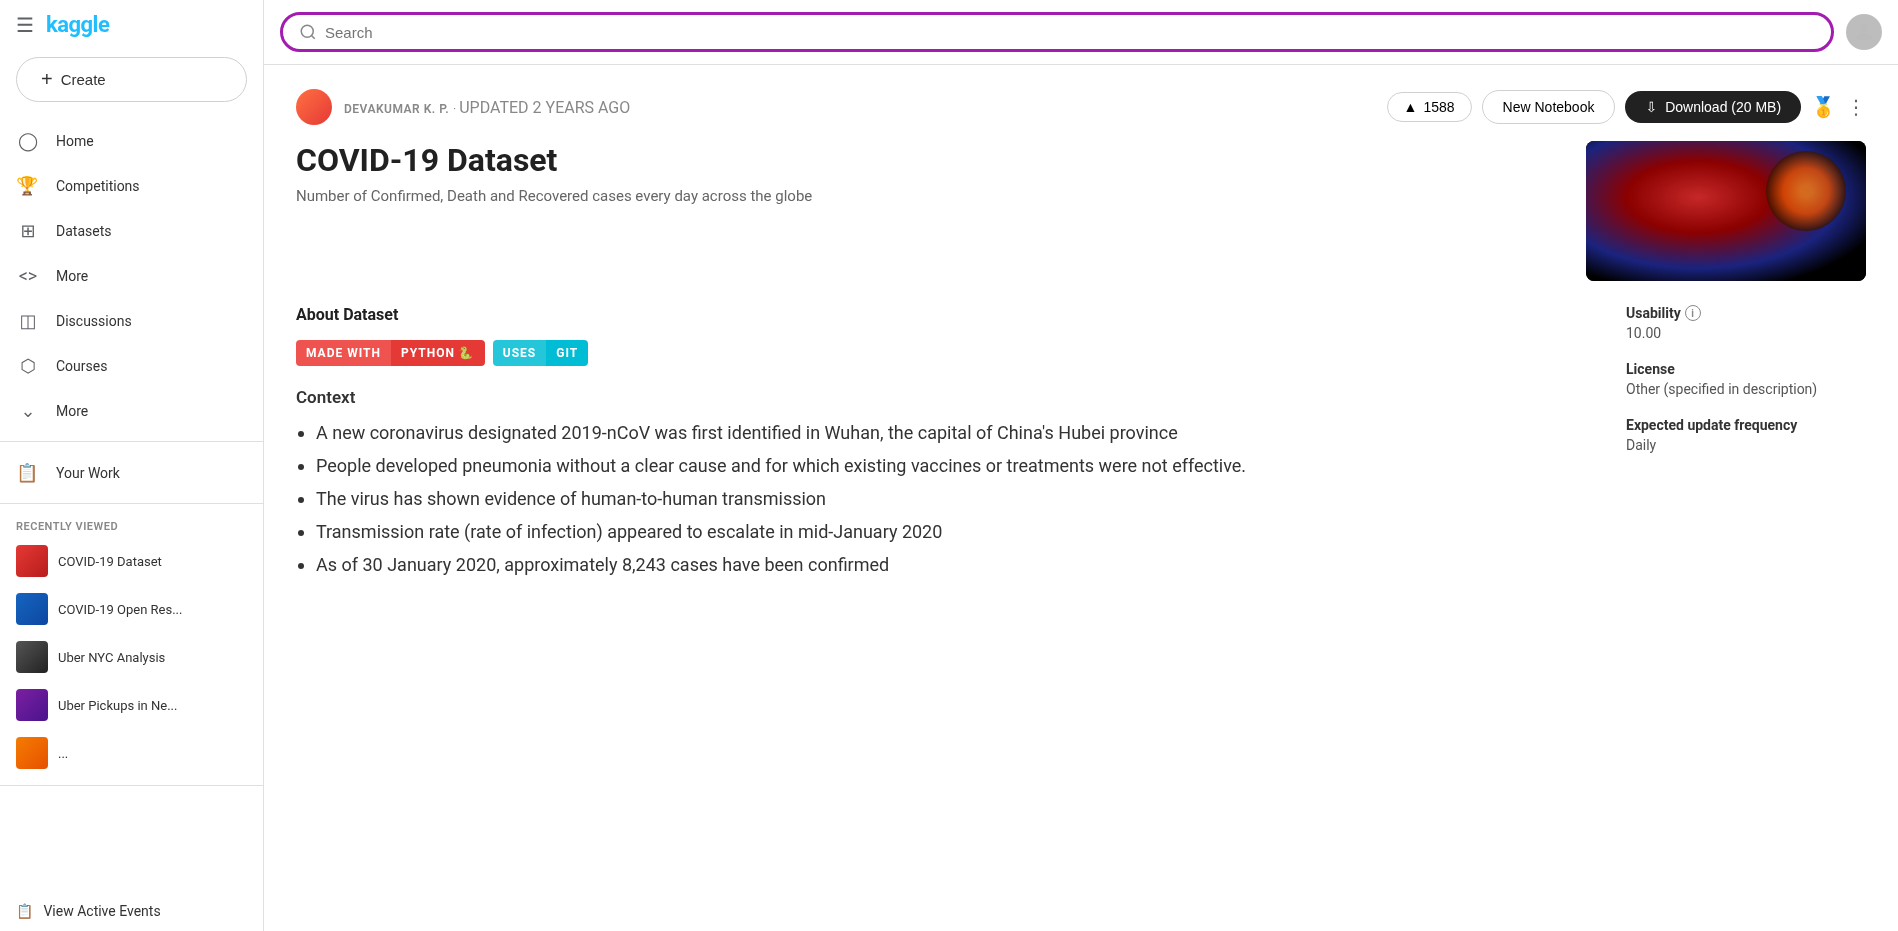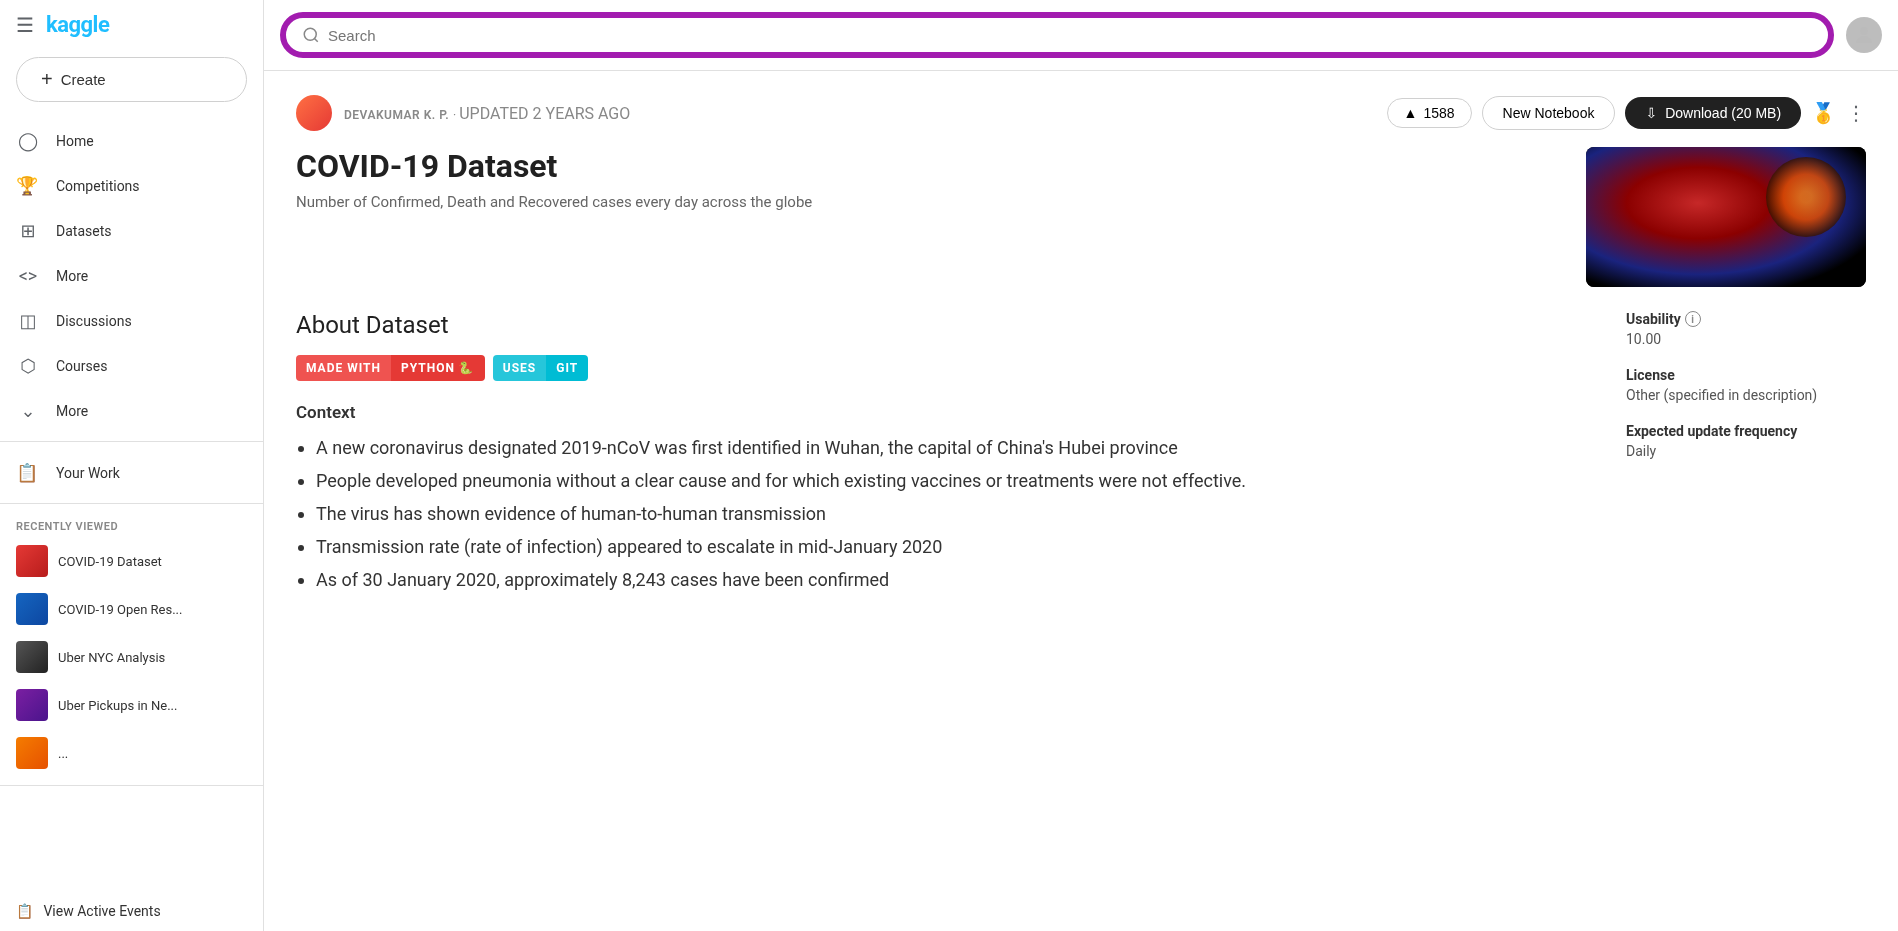--- a/index.html
+++ b/index.html
@@ -115,21 +115,21 @@
     }
     .topbar {
       padding: 12px 16px;
       border-bottom: 1px solid #e0e0e0;
       display: flex;
       align-items: center;
       gap: 12px;
     }
     .search-bar {
       flex: 1;
-      border: 6px solid #a21caf;
+      border: 3px solid #a21caf;
       border-radius: 24px;
       padding: 8px 16px;
       display: flex;
       align-items: center;
       gap: 8px;
       background: #fff;
     }
     .search-bar input {
       border: none;
       outline: none;
@@ -269,22 +269,22 @@
 
     
     .content-body {
       display: flex;
       gap: 32px;
     }
     .content-main { flex: 1; }
     .content-sidebar { width: 240px; flex-shrink: 0; }
 
     .section-title {
-      font-size: 24px;
-      font-weight: 400;
+      font-size: 16px;
+      font-weight: 700;
       margin-bottom: 16px;
       color: #212121;
     }
 
     
     .tags { display: flex; gap: 8px; margin-bottom: 21px; }
     .tag {
       display: flex;
       align-items: center;
       border-radius: 4px;

